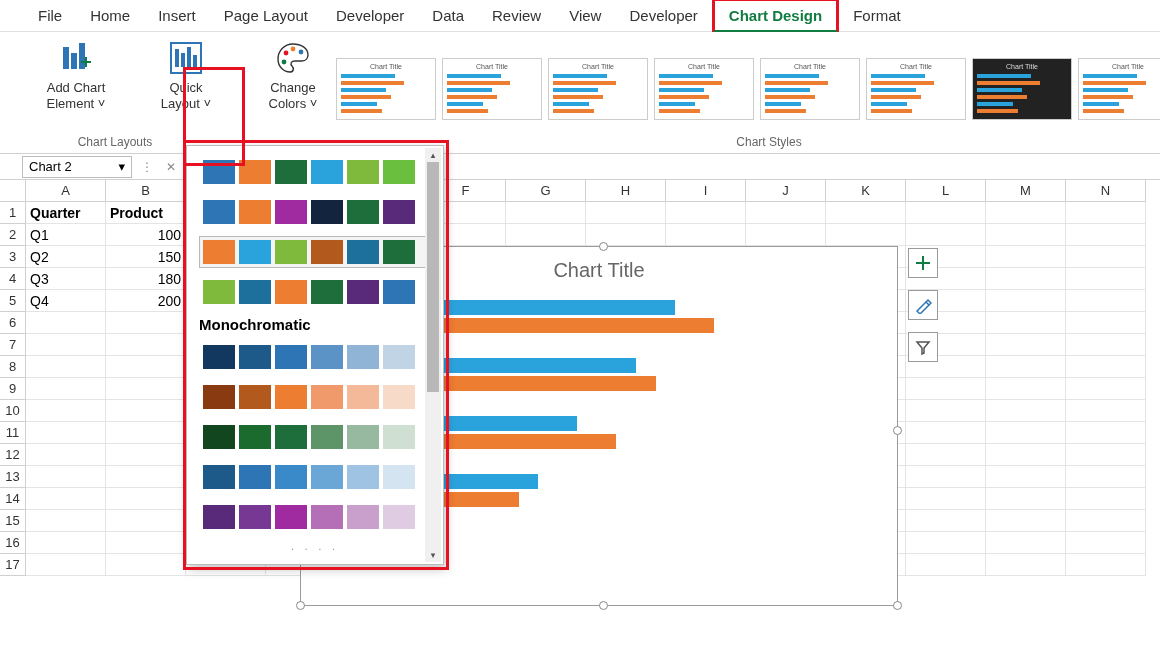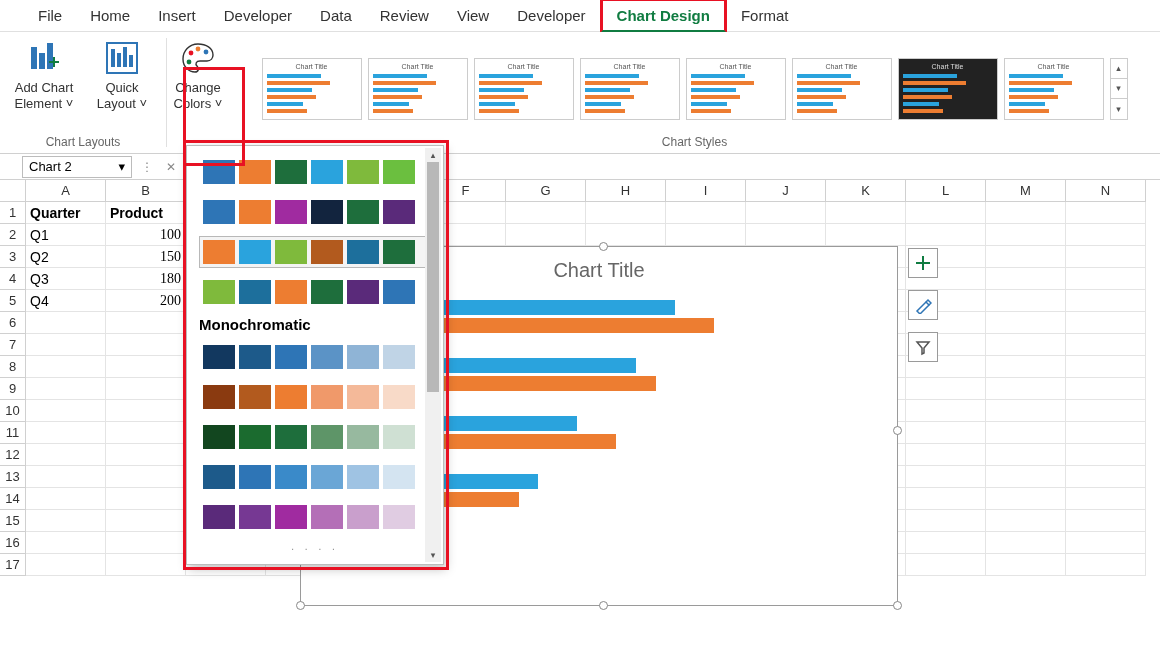--- a/index.html
+++ b/index.html
@@ -9,21 +9,21 @@
 .ribbon-tabs { height: 32px; display: flex; align-items: center; padding-left: 24px; gap: 0; font-size: 15px; color: #333; border-bottom: 1px solid #e0e0e0; }
 .ribbon-tabs .tab { padding: 6px 14px; cursor: pointer; }
 .ribbon-tabs .tab.active { color: #107c41; font-weight: 600; border-bottom: 3px solid #107c41; }
 .red-box { border: 3px solid #e81123; }
 
 
 .ribbon-body { height: 122px; display: flex; align-items: stretch; border-bottom: 1px solid #d0d0d0; background: #fff; position:relative;}
 .ribbon-group { display: flex; flex-direction: column; align-items: center; padding: 4px 8px 2px 8px; }
 .ribbon-group-items { flex: 1; display: flex; align-items: flex-start; gap: 6px; }
 .ribbon-group-label { font-size: 12px; color: #666; padding-bottom: 2px; }
-.ribbon-btn { display: flex; flex-direction: column; align-items: center; width: 72px; padding: 4px 2px; cursor: pointer; font-size: 13px; color: #333; text-align: center; line-height: 1.2; }
+.ribbon-btn { display: flex; flex-direction: column; align-items: center; width: 72px; padding: 4px 2px; cursor: pointer; font-size: 13px; color: #333; text-align: center; line-height: 1.2; margin-left: 32px; }
 .ribbon-btn .icon { width: 36px; height: 36px; margin-bottom: 4px; display:flex; align-items:center; justify-content:center;}
 .ribbon-sep { width: 1px; background: #e0e0e0; margin: 6px 0; }
 
 
 .styles-row { display: flex; align-items: center; gap: 6px; padding: 6px 4px 0 4px; }
 .style-thumb { width: 100px; height: 62px; border: 1px solid #ccc; background: #fff; position: relative; cursor: pointer; display:flex; flex-direction:column; align-items:center; padding:4px;}
 .style-thumb.dark { background: #222; }
 .style-thumb .ttl { font-size: 7px; color:#555; margin-bottom:2px;}
 .style-thumb.dark .ttl{ color:#ddd;}
 .style-thumb .bars { flex:1; width:100%; display:flex; flex-direction:column; gap:3px; justify-content:center;}
@@ -41,21 +41,21 @@
 
 .grid { position: relative; }
 .col-headers { display: flex; height: 22px; background:#fff;}
 .rowhdr-corner{width:26px; border-right:1px solid #d0d0d0; border-bottom:1px solid #d0d0d0;}
 .col-h { width: 80px; border-right: 1px solid #d0d0d0; border-bottom: 1px solid #d0d0d0; text-align: center; font-size: 13px; color: #333; line-height:22px;}
 .rows { }
 .row { display: flex; height: 22px; }
 .row-h { width: 26px; border-right: 1px solid #d0d0d0; border-bottom: 1px solid #d0d0d0; text-align: center; font-size: 13px; color:#333; line-height:22px;}
 .cell { width: 80px; border-right: 1px solid #e4e4e4; border-bottom: 1px solid #e4e4e4; font-size: 14px; padding: 0 4px; line-height:22px; overflow:hidden; white-space:nowrap;}
 .cell.b{font-weight:600;}
-.cell.r{text-align:right;font-family:Liberation Serif, serif;}
+.cell.r{text-align:right;}
 
 
 .colors-dd { position: absolute; left: 186px; top: 145px; width: 258px; background: #fff; border: 1px solid #bcbcbc; box-shadow: 2px 4px 10px rgba(0,0,0,0.25); z-index: 50; padding: 10px 12px 12px 12px;}
 .colors-dd .sect-title { font-weight: 700; font-size: 15px; margin: 4px 0 8px 0; }
 .colors-dd .pal-row { display: flex; gap: 4px; margin-bottom: 8px; padding:3px; border:1px solid transparent;}
 .colors-dd .pal-row.sel { border:1px solid #b8b8b8; background:#f4f4f4;}
 .colors-dd .sw { width: 32px; height: 24px; }
 .colors-dd .scrollbar { position:absolute; right:2px; top:2px; bottom:2px; width:16px; background:#f0f0f0;}
 .colors-dd .scrollbar .thumb{ position:absolute; top:14px; left:2px; right:2px; height:230px; background:#b8b8b8;}
 .colors-dd .scrollbar .arr{position:absolute; left:0; right:0; height:14px; display:flex; align-items:center; justify-content:center; font-size:9px; color:#555;}
@@ -81,20 +81,21 @@
 .chart-side .sbtn{ width:30px; height:30px; border:1px solid #9a9a9a; background:#fff; display:flex; align-items:center; justify-content:center; cursor:pointer;}
 
 </style>
 </head>
 <body>
 
 <div class="ribbon-tabs">
   <div class="tab">File</div>
   <div class="tab">Home</div>
   <div class="tab">Insert</div>
+  <div class="tab">Page Layout</div>
   <div class="tab">Developer</div>
   <div class="tab">Data</div>
   <div class="tab">Review</div>
   <div class="tab">View</div>
   <div class="tab">Developer</div>
   <div class="tab active red-box">Chart Design</div>
   <div class="tab">Format</div>
 </div>
 
 <div class="ribbon-body">

